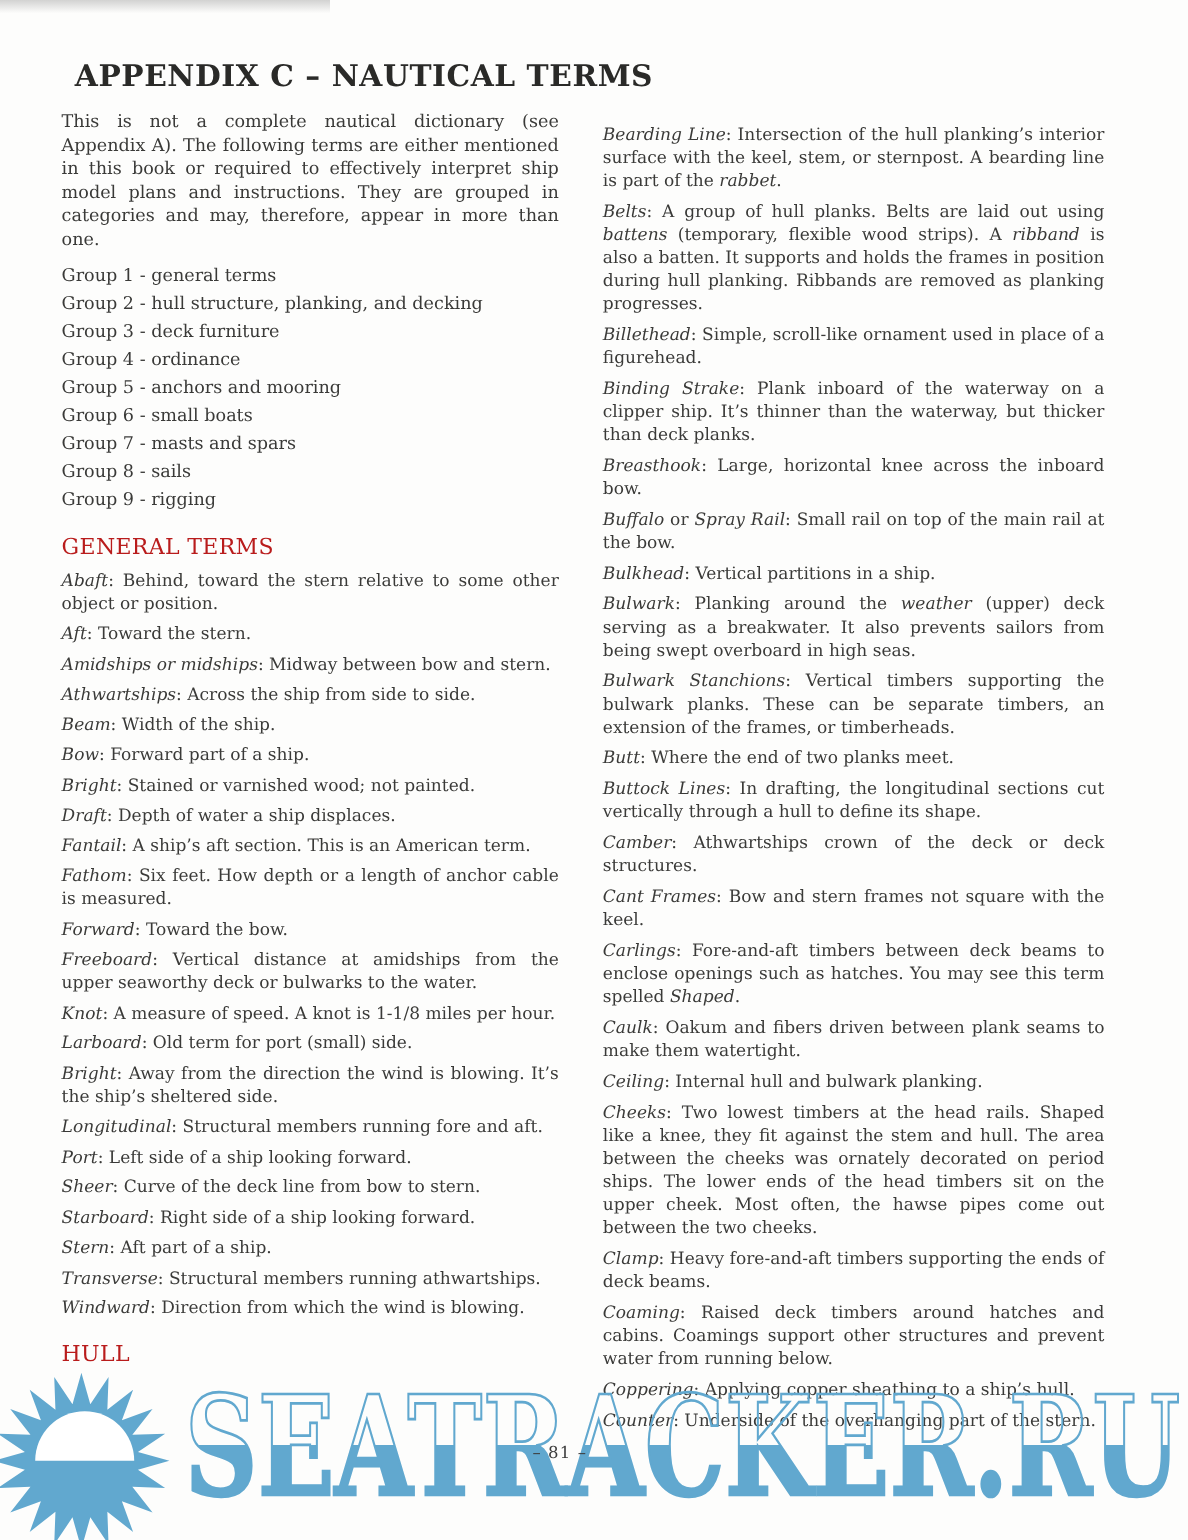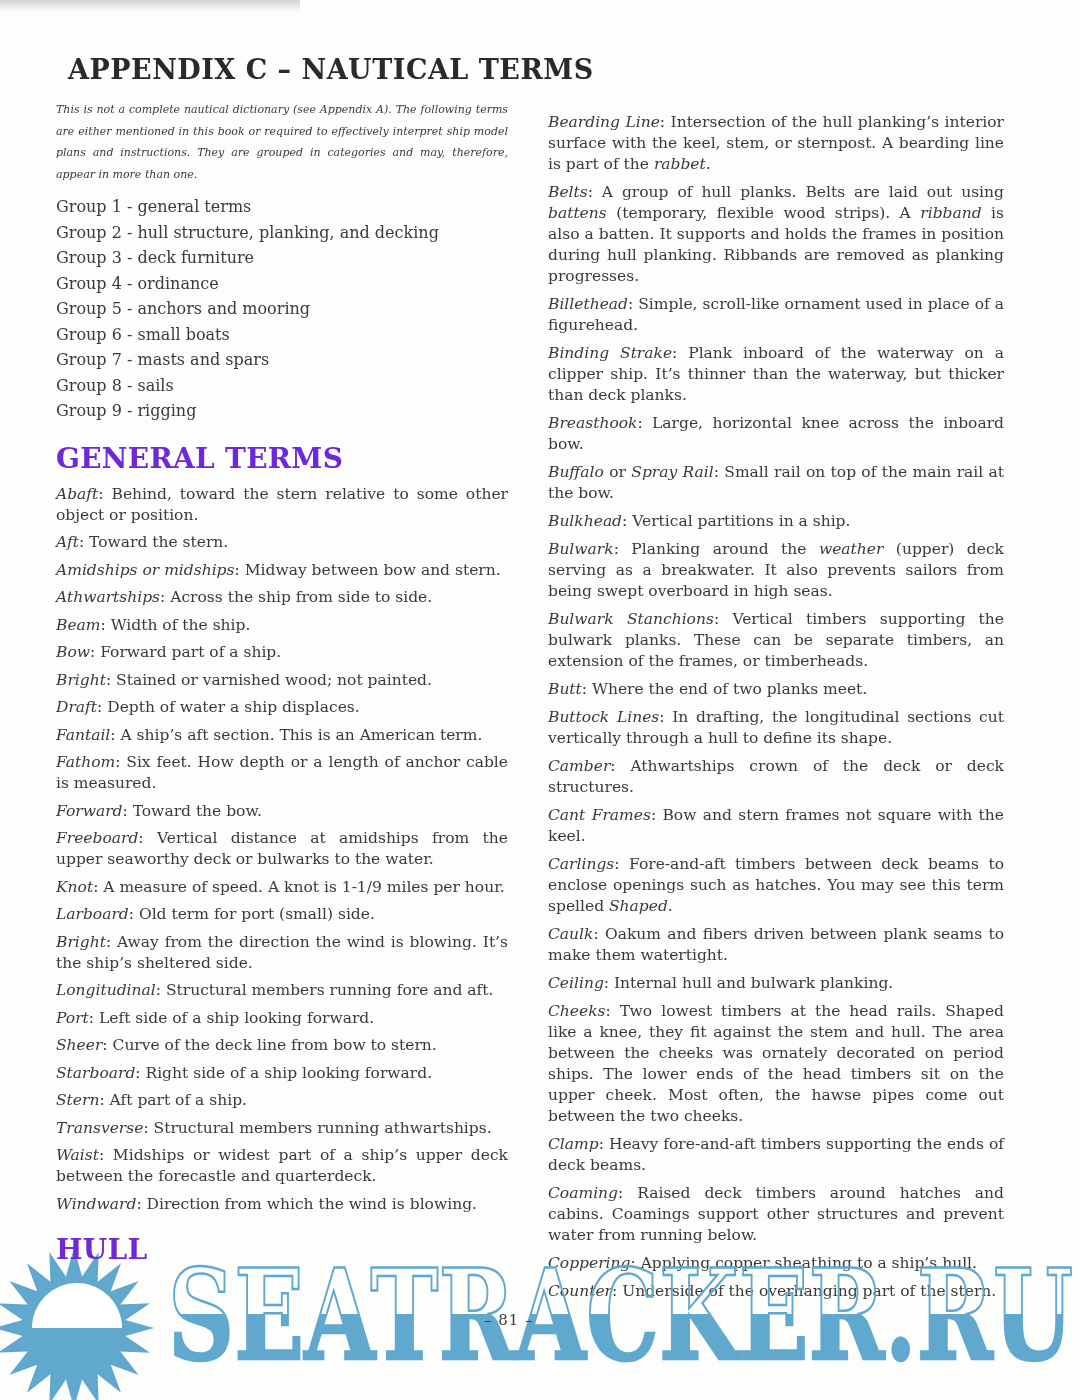--- a/index.html
+++ b/index.html
@@ -17,25 +17,25 @@
     background:linear-gradient(to bottom, rgba(110,110,110,.30), rgba(110,110,110,0));
   }
   .col{position:absolute;z-index:1;}
   .col-left{left:56px;top:54px;width:452px;}
   .col-right{left:548px;top:112px;width:456px;}
   h1{
     font-size:27px;font-weight:bold;color:#2a2a28;
     margin:0 0 14px 12px;letter-spacing:.5px;white-space:nowrap;
   }
   .intro{
-    text-align:justify;font-size:11px;line-height:21.5px;margin:0 0 9px 0;font-style:italic;
+    text-align:justify;font-size:16px;line-height:21.5px;margin:0 0 9px 0;
   }
   .group-line{font-size:16px;line-height:25.5px;}
   h2{
-    font-size:28px;font-weight:bold;color:#6d28d9;
+    font-size:20px;font-weight:normal;color:#b91c1c;
     margin:18px 0 9px 0;letter-spacing:.3px;
   }
   .entry{
     font-size:15.5px;line-height:21px;margin:0 0 6.5px 0;text-align:justify;
   }
   .col-right .entry{margin-bottom:7px;}
   .term{font-style:italic;}
   .term .rm{font-style:normal;}
   .def .em{font-style:italic;}
   .wm-layer{position:absolute;left:0;top:0;pointer-events:none;}
@@ -90,30 +90,29 @@
         <p class="entry"><span class="term"><span>Amidships or midships</span></span><span>: </span><span class="def"><span>Midway between bow and stern.</span></span></p>
         <p class="entry"><span class="term"><span>Athwartships</span></span><span>: </span><span class="def"><span>Across the ship from side to side.</span></span></p>
         <p class="entry"><span class="term"><span>Beam</span></span><span>: </span><span class="def"><span>Width of the ship.</span></span></p>
         <p class="entry"><span class="term"><span>Bow</span></span><span>: </span><span class="def"><span>Forward part of a ship.</span></span></p>
         <p class="entry"><span class="term"><span>Bright</span></span><span>: </span><span class="def"><span>Stained or varnished wood; not painted.</span></span></p>
         <p class="entry"><span class="term"><span>Draft</span></span><span>: </span><span class="def"><span>Depth of water a ship displaces.</span></span></p>
         <p class="entry"><span class="term"><span>Fantail</span></span><span>: </span><span class="def"><span>A ship’s aft section. This is an American term.</span></span></p>
         <p class="entry"><span class="term"><span>Fathom</span></span><span>: </span><span class="def"><span>Six feet. How depth or a length of anchor cable is measured.</span></span></p>
         <p class="entry"><span class="term"><span>Forward</span></span><span>: </span><span class="def"><span>Toward the bow.</span></span></p>
         <p class="entry"><span class="term"><span>Freeboard</span></span><span>: </span><span class="def"><span>Vertical distance at amidships from the upper seaworthy deck or bulwarks to the water.</span></span></p>
-        <p class="entry"><span class="term"><span>Knot</span></span><span>: </span><span class="def"><span>A measure of speed. A knot is 1-1/9 miles per hour.</span></span></p>
+        <p class="entry"><span class="term"><span>Knot</span></span><span>: </span><span class="def"><span>A measure of speed. A knot is 1-1/8 miles per hour.</span></span></p>
         <p class="entry"><span class="term"><span>Larboard</span></span><span>: </span><span class="def"><span>Old term for port (small) side.</span></span></p>
         <p class="entry"><span class="term"><span>Bright</span></span><span>: </span><span class="def"><span>Away from the direction the wind is blowing. It’s the ship’s sheltered side.</span></span></p>
         <p class="entry"><span class="term"><span>Longitudinal</span></span><span>: </span><span class="def"><span>Structural members running fore and aft.</span></span></p>
         <p class="entry"><span class="term"><span>Port</span></span><span>: </span><span class="def"><span>Left side of a ship looking forward.</span></span></p>
         <p class="entry"><span class="term"><span>Sheer</span></span><span>: </span><span class="def"><span>Curve of the deck line from bow to stern.</span></span></p>
         <p class="entry"><span class="term"><span>Starboard</span></span><span>: </span><span class="def"><span>Right side of a ship looking forward.</span></span></p>
         <p class="entry"><span class="term"><span>Stern</span></span><span>: </span><span class="def"><span>Aft part of a ship.</span></span></p>
         <p class="entry"><span class="term"><span>Transverse</span></span><span>: </span><span class="def"><span>Structural members running athwartships.</span></span></p>
-        <p class="entry"><span class="term"><span>Waist</span></span><span>: </span><span class="def"><span>Midships or widest part of a ship’s upper deck between the forecastle and quarterdeck.</span></span></p>
         <p class="entry"><span class="term"><span>Windward</span></span><span>: </span><span class="def"><span>Direction from which the wind is blowing.</span></span></p>
         <h2>HULL</h2>
       </div>
   </div>
 
   <div class="col col-right">
     <div>
         <p class="entry"><span class="term"><span>Bearding Line</span></span><span>: </span><span class="def"><span>Intersection of the hull planking’s interior surface with the keel, stem, or sternpost. A bearding line is part of the </span><span class="em">rabbet</span><span>.</span></span></p>
         <p class="entry"><span class="term"><span>Belts</span></span><span>: </span><span class="def"><span>A group of hull planks. Belts are laid out using </span><span class="em">battens</span><span> (temporary, flexible wood strips). A </span><span class="em">ribband</span><span> is also a batten. It supports and holds the frames in position during hull planking. Ribbands are removed as planking progresses.</span></span></p>
         <p class="entry"><span class="term"><span>Billethead</span></span><span>: </span><span class="def"><span>Simple, scroll-like ornament used in place of a figurehead.</span></span></p>

